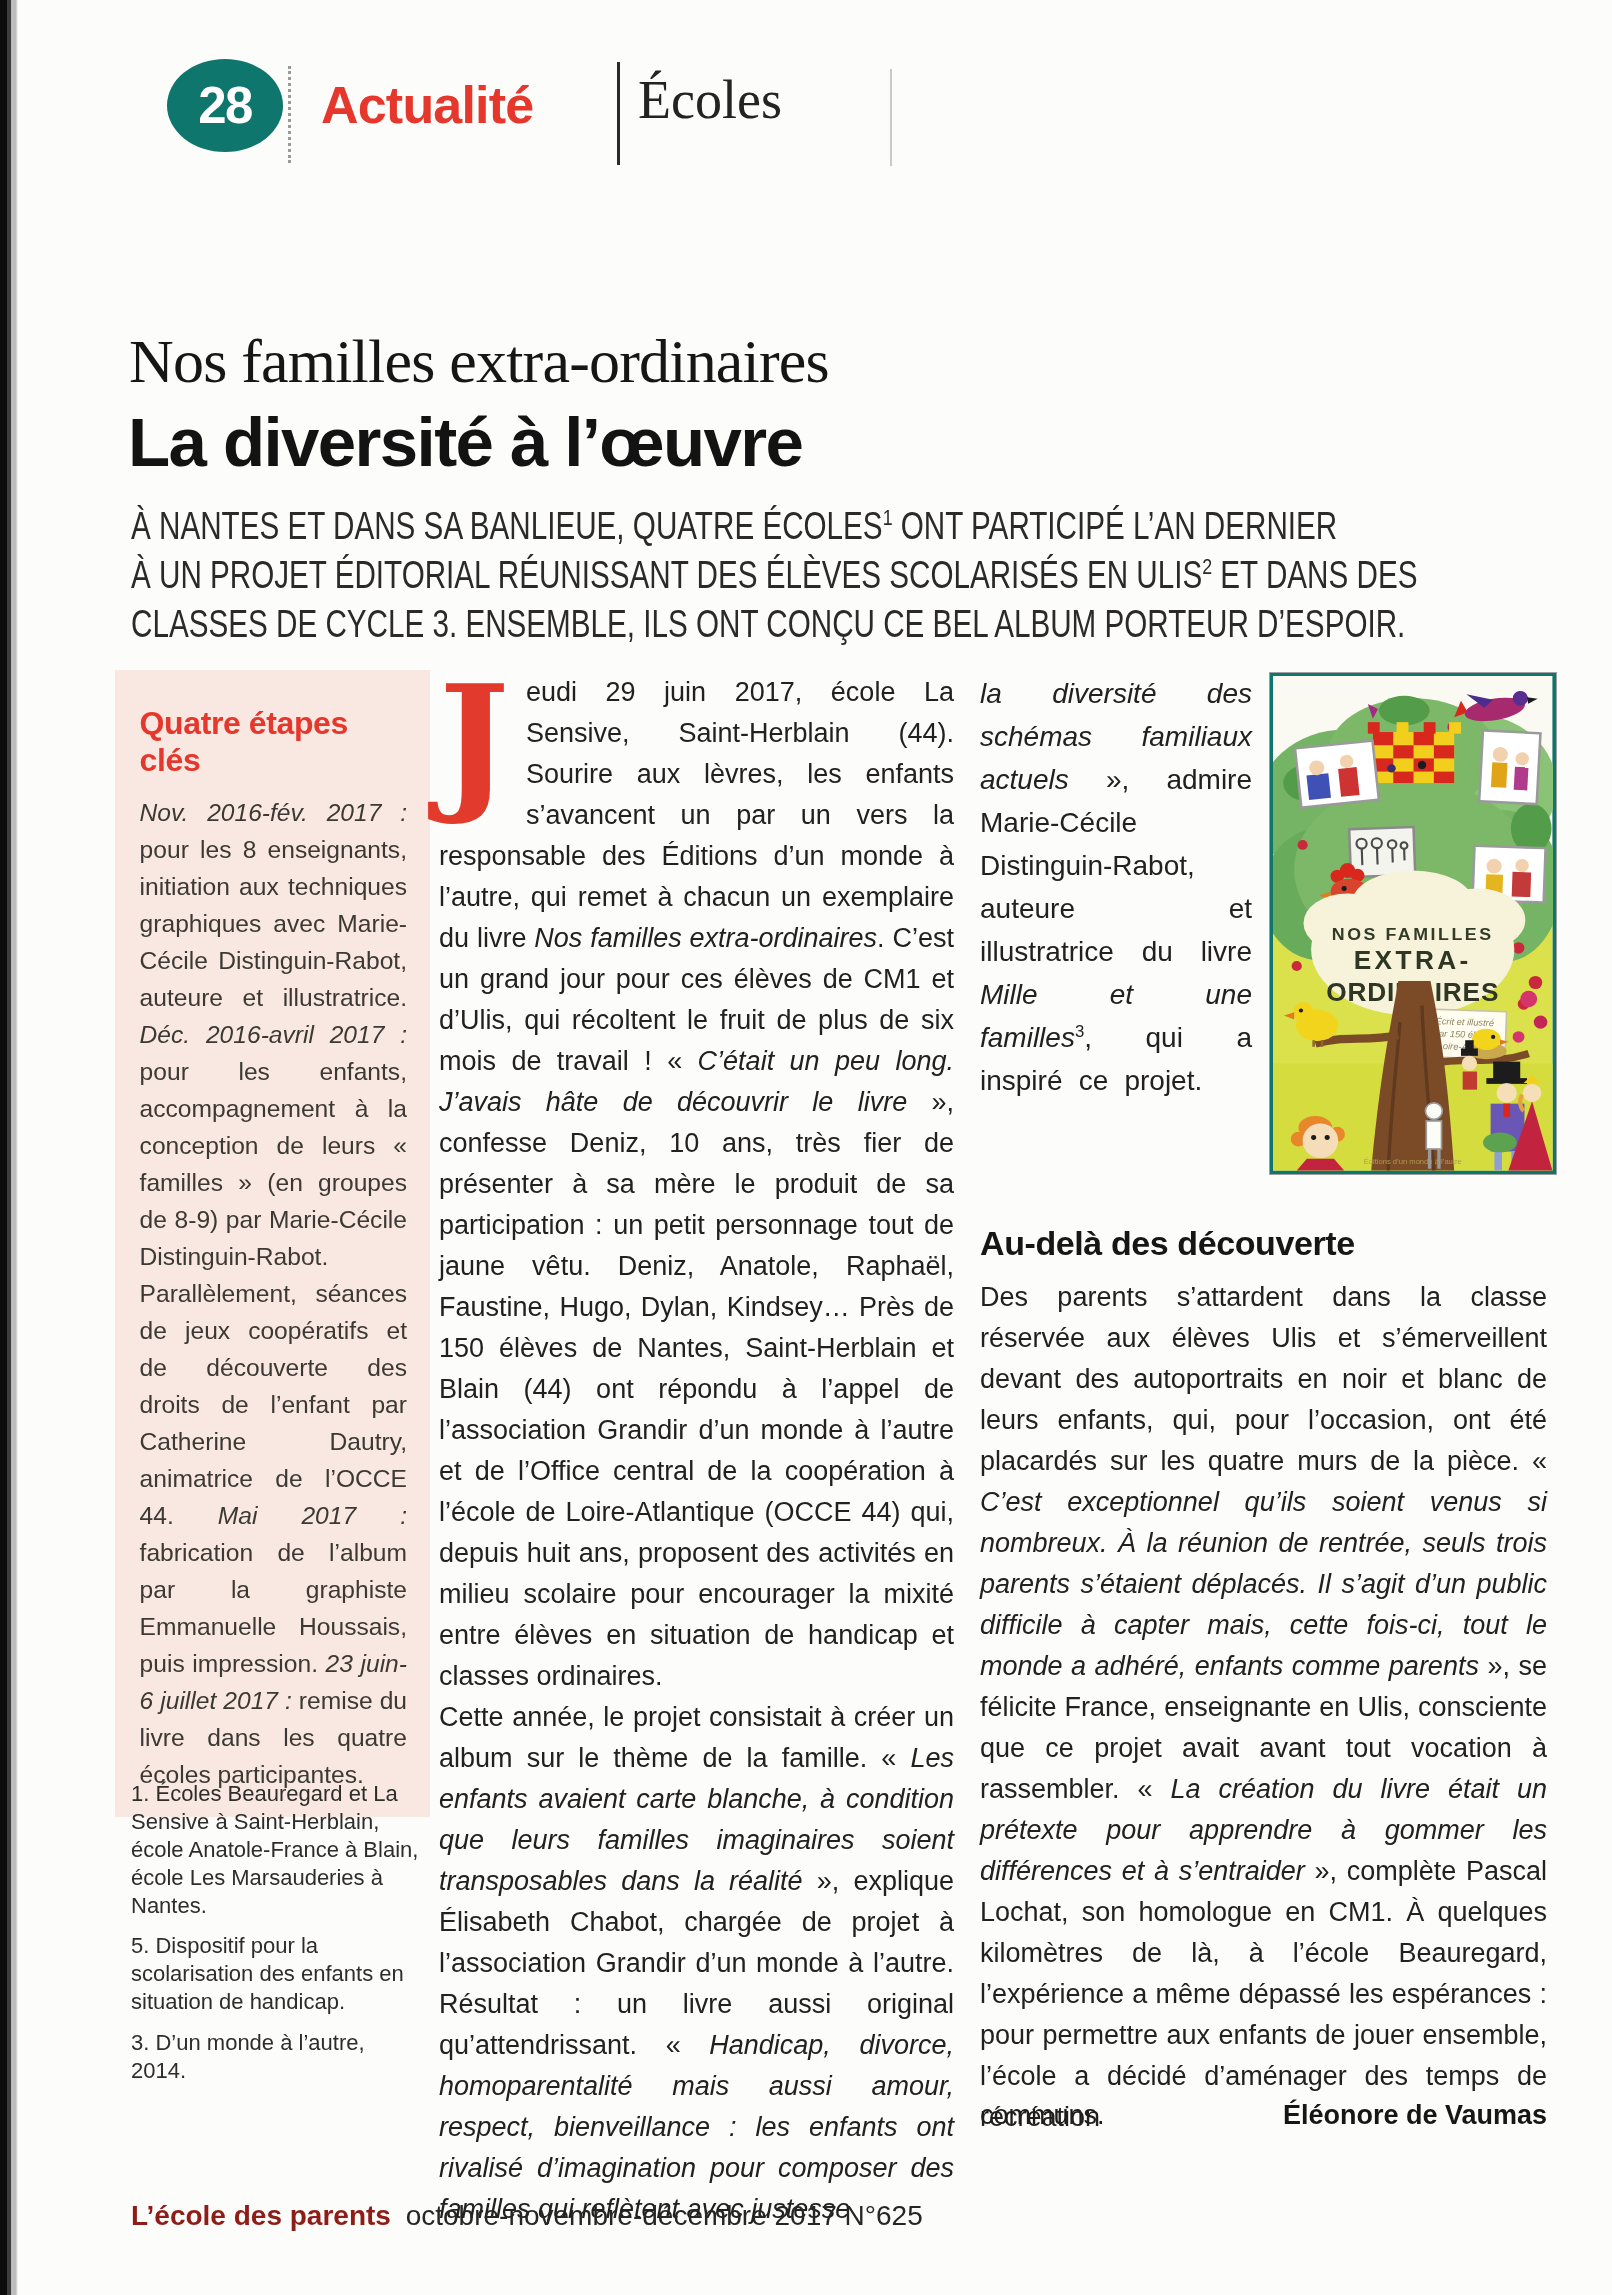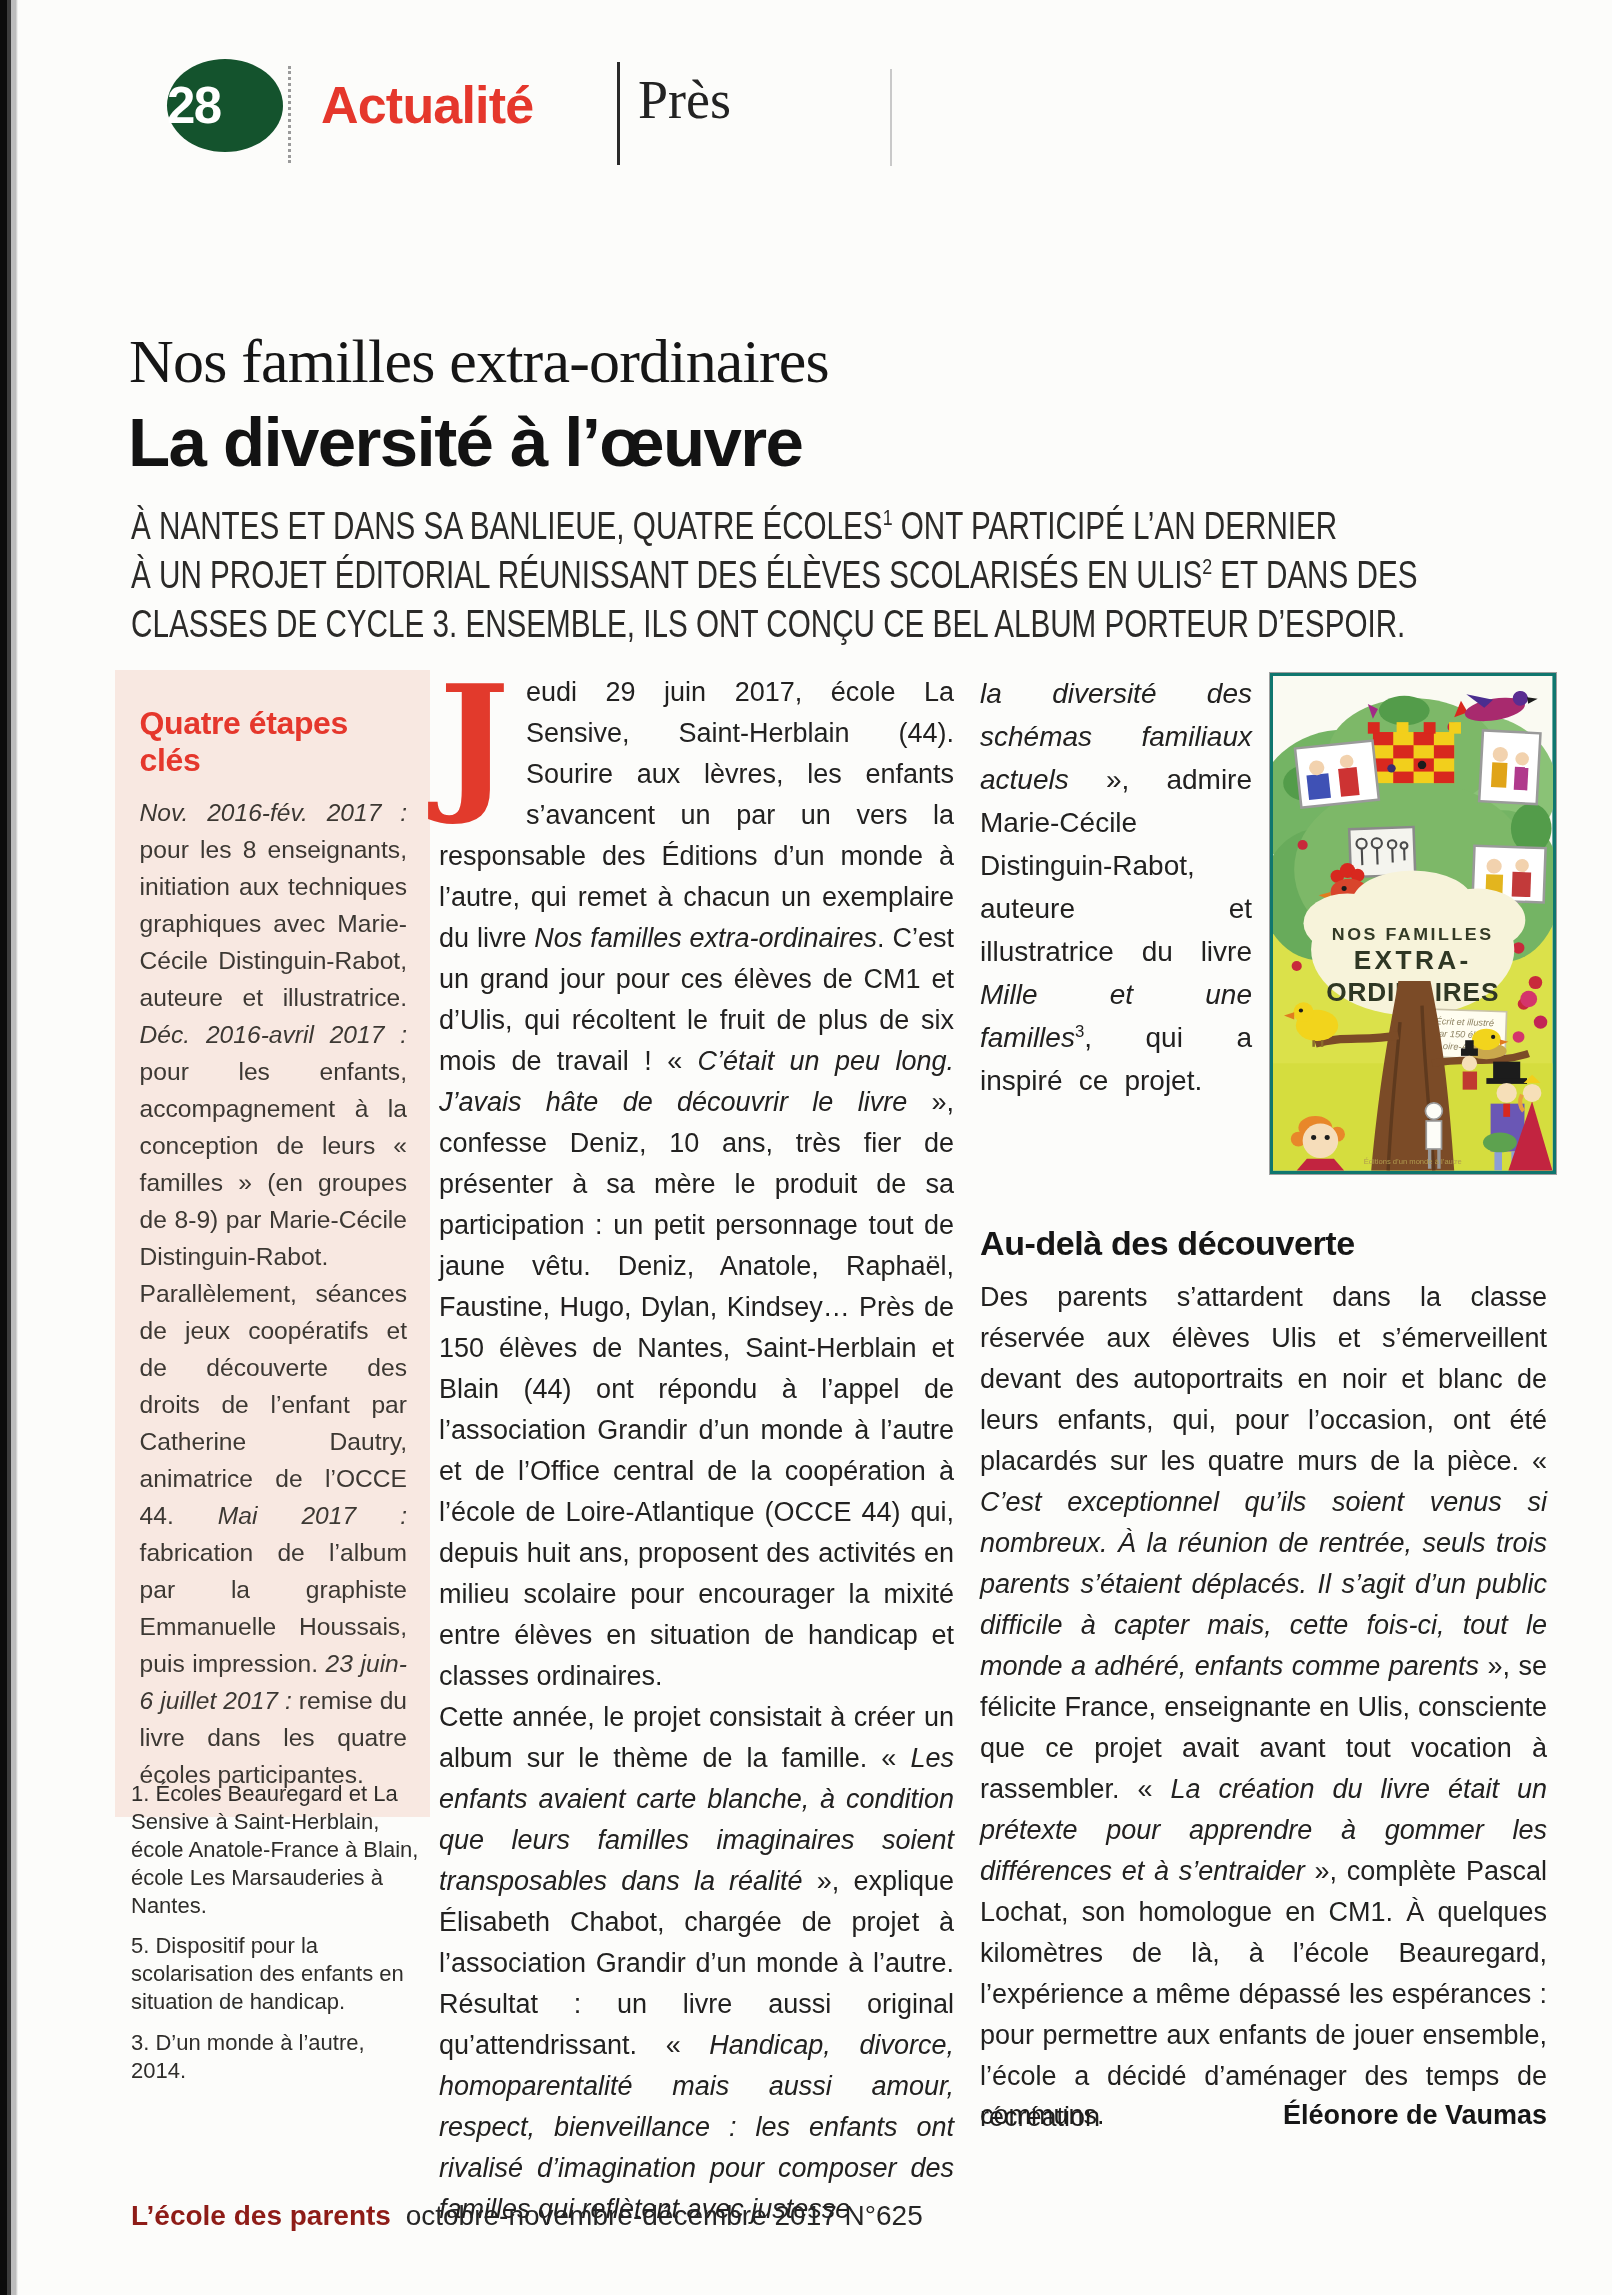--- a/index.html
+++ b/index.html
@@ -7,22 +7,22 @@
   #page {
     position:relative; width:1613px; height:2295px;
     background:#fcfcfa; overflow:hidden;
     font-family:"Liberation Sans", sans-serif; color:#1e1d1b;
   }
   .abs { position:absolute; }
   
   #scan-edge-left { left:0; top:0; width:18px; height:2295px;
     background:linear-gradient(to right,#0b0b0b 0 7.4px,#3c3c3c 7.4px 11.5px,#bdbdbd 11.5px 15.6px,rgba(200,200,200,0) 18px); }
   
-  #page-number-badge { left:167px; top:59px; width:116px; height:93px; background:#14532d;
-    border-radius:50%; display:flex; align-items:center; justify-content:flex-start; }
+  #page-number-badge { left:167px; top:59px; width:116px; height:93px; background:#0f766e;
+    border-radius:50%; display:flex; align-items:center; justify-content:center; }
   #page-number-badge span { color:#fff; font-size:51px; font-weight:bold; letter-spacing:-1.6px; }
   .vsep-dotted { left:288px; top:66px; height:97px; border-left:3.3px dotted #9a9a9a; }
   #section-label { left:321px; top:75px; font-size:52px; font-weight:800; color:#e5372c; letter-spacing:-0.8px; }
   .vsep-solid { left:617px; top:62px; height:103px; border-left:3.3px solid #2a2a2a; }
   #rubric-label { left:638px; top:69px; font-family:"Liberation Serif",serif; font-size:54px; color:#232323; }
   .vsep-faint { left:890px; top:69px; height:97px; border-left:2.5px solid #c9c9c9; }
   
   #kicker-title { left:129px; top:326px; font-family:"Liberation Serif",serif; font-size:62px;
     color:#161616; letter-spacing:-0.8px; }
   #main-title { left:128px; top:403px; font-size:69px; font-weight:800; color:#131313; letter-spacing:-1.6px; }
@@ -69,21 +69,21 @@
 <div id="page">
 
   <div class="abs" id="scan-edge-left"></div>
 
   <div class="abs" id="page-number-badge">
     <span>28</span>
   </div>
   <div class="abs vsep-dotted"></div>
   <div class="abs" id="section-label">Actualité</div>
   <div class="abs vsep-solid"></div>
-  <div class="abs" id="rubric-label">Près</div>
+  <div class="abs" id="rubric-label">Écoles</div>
   <div class="abs vsep-faint"></div>
 
   <div class="abs" id="kicker-title">Nos familles extra-ordinaires</div>
   <div class="abs" id="main-title">La diversité à l’œuvre</div>
 
   <div class="abs" id="standfirst">
     <div class="sf-line"><span>À NANTES ET DANS SA BANLIEUE, QUATRE ÉCOLES</span><span class="seg-sup">1</span><span> ONT PARTICIPÉ L’AN DERNIER</span></div>
     <div class="sf-line"><span>À UN PROJET ÉDITORIAL RÉUNISSANT DES ÉLÈVES SCOLARISÉS EN ULIS</span><span class="seg-sup">2</span><span> ET DANS DES</span></div>
     <div class="sf-line"><span>CLASSES DE CYCLE 3. ENSEMBLE, ILS ONT CONÇU CE BEL ALBUM PORTEUR D’ESPOIR.</span></div>
   </div>

